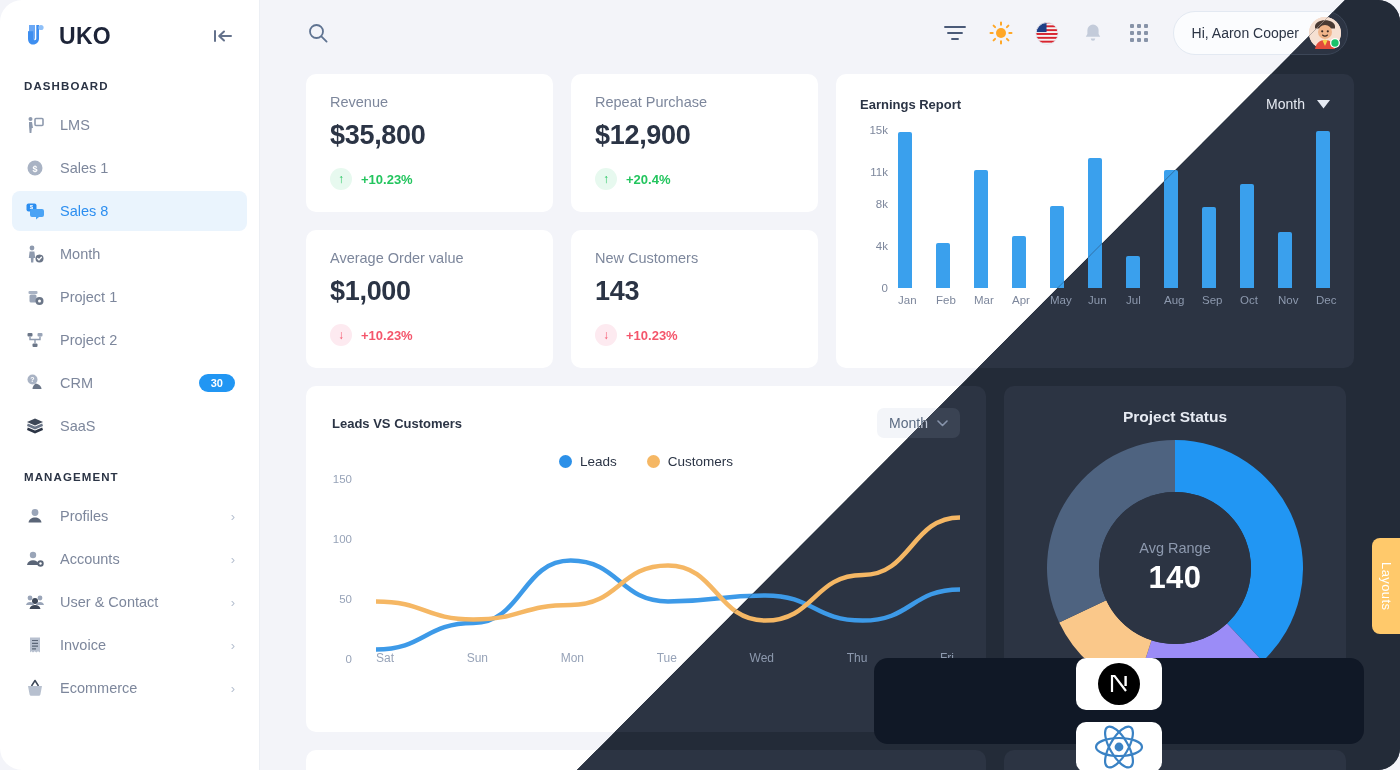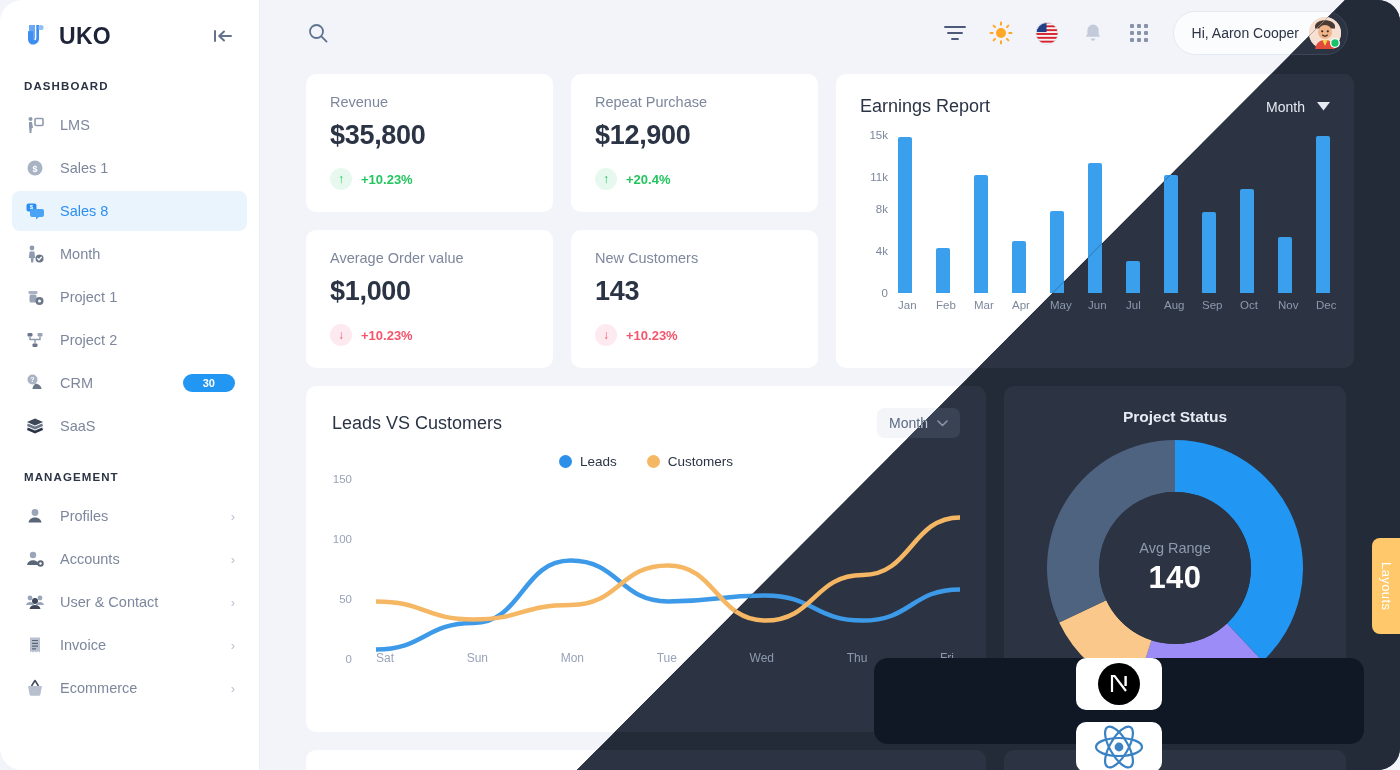--- a/index.html
+++ b/index.html
@@ -29,21 +29,21 @@
 
   .sb-section { font-size: 11.5px; font-weight: 700; letter-spacing: 1.1px;
     color: #2b3445; padding: 22px 24px 10px 24px; }
   .sb-item { display: flex; align-items: center; gap: 14px;
     height: 40px; margin: 3px 12px; padding: 0 12px;
     border-radius: 8px; cursor: pointer; color: #7d879c; font-size: 14.5px; }
   .sb-item .ic { width: 22px; height: 22px; display:flex; align-items:center; justify-content:center; flex:0 0 22px;}
   .sb-item .lbl { flex: 1; }
   .sb-item.active { background: #eaf4fd; color: #2c8ef0; }
   .sb-badge { background: #2196f3; color: #fff; font-size: 11px; font-weight: 700;
-    border-radius: 10px; padding: 2px 20px; line-height: 14px; }
+    border-radius: 10px; padding: 2px 12px; line-height: 14px; }
   .chev { color: #b6c0d0; font-size: 13px; }
 
   
   .main { position: absolute; left: 260px; top: 0; width: 1140px; height: 770px; }
   .topbar { height: 66px; display: flex; align-items: center;
     padding: 0 52px 0 46px; justify-content: space-between; }
   .topbar-right { display: flex; align-items: center; gap: 22px; }
   .tb-ic { width: 24px; height: 24px; display:flex; align-items:center; justify-content:center; cursor:pointer; }
   .greet { display: flex; align-items: center; gap: 10px;
     border: 1px solid #e3e9f2; border-radius: 22px;
@@ -65,21 +65,21 @@
   .arrow-badge { width: 22px; height: 22px; border-radius: 50%;
     display: flex; align-items: center; justify-content: center; font-size: 12px; }
   .up { background: #e7f9ef; color: #23c55e; }
   .down { background: #fdeaf0; color: #f4556b; }
   .pct { font-size: 13px; font-weight: 600; }
   .pct.up-t { color: #23c55e; } .pct.down-t { color: #f4556b; }
 
   
   .earn { width: 518px; padding: 22px 24px 14px 24px; }
   .card-head { display: flex; align-items: center; justify-content: space-between; }
-  .card-title { font-size: 18px; font-weight: 400; color: #2b3445; }
+  .card-title { font-size: 13px; font-weight: 700; color: #2b3445; }
   .sel-plain { display: flex; align-items: center; gap: 12px; font-size: 14px; color: #2b3445; cursor: pointer; }
   .bars { position: relative; height: 190px; margin-top: 18px; }
   .yaxis { position: absolute; left: 0; top: 0; width: 34px; height: 158px; }
   .ytick { position: absolute; right: 6px; font-size: 11.5px; color: #7d879c; transform: translateY(-50%); }
   .plot { position: absolute; left: 38px; right: 0; top: 0; height: 158px;
     display: flex; align-items: flex-end; justify-content: space-between; }
   .bcol { width: 14px; display: flex; flex-direction: column; justify-content: flex-end; height: 100%; }
   .bar { width: 14px; background: #3aa0ed; border-radius: 2px 2px 0 0; }
   .xaxis { position: absolute; left: 38px; right: 0; top: 164px; display: flex; justify-content: space-between; }
   .xtick { width: 14px; font-size: 11.5px; color: #7d879c; text-align: center; }

